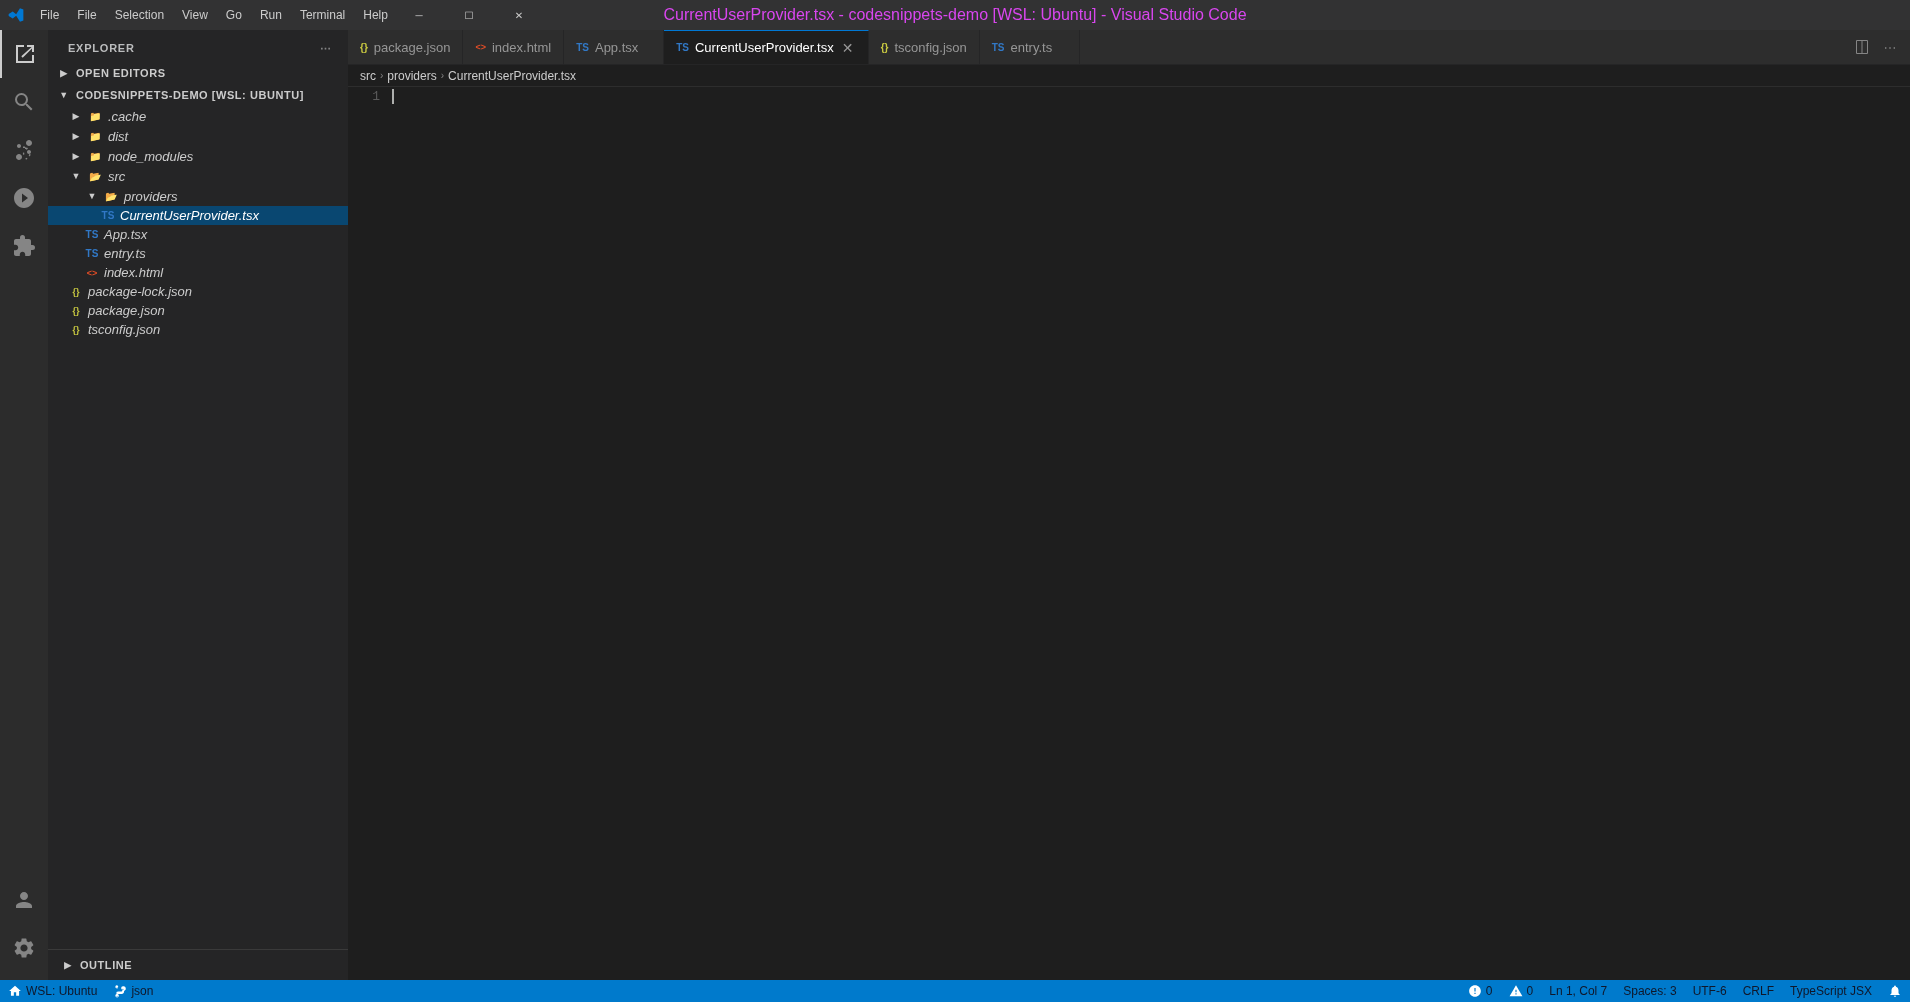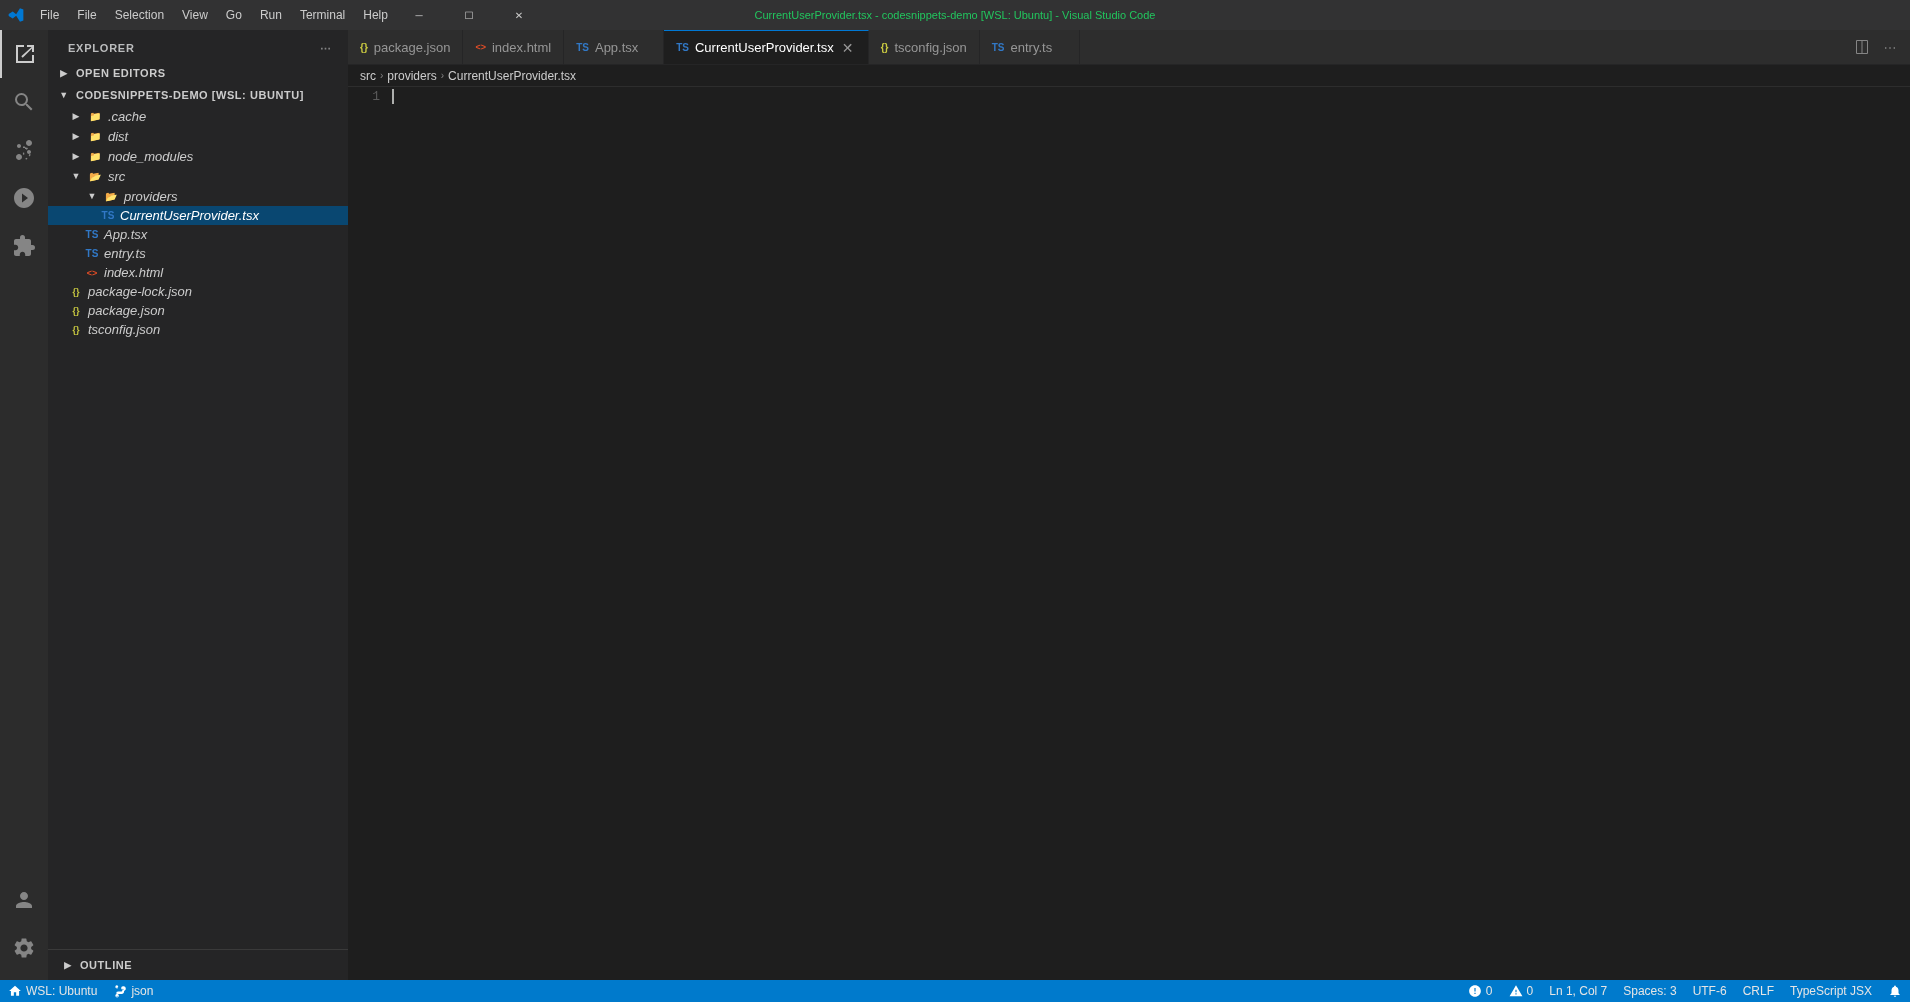--- a/index.html
+++ b/index.html
@@ -42,22 +42,22 @@
       padding: 2px 8px;
       cursor: pointer;
       border-radius: 4px;
       color: #cccccc;
       font-size: 12px;
     }
     .title-center {
       position: absolute;
       left: 50%;
       transform: translateX(-50%);
-      font-size: 11px;
-      color: #22c55e;
+      font-size: 16px;
+      color: #d946ef;
     }
     .title-bar-right {
       display: flex;
       gap: 4px;
     }
     .window-btn {
       width: 46px;
       height: 30px;
       display: flex;
       align-items: center;
@@ -352,21 +352,21 @@
     }
 
     
     .status-bar {
       height: 22px;
       background: #007acc;
       display: flex;
       align-items: center;
       flex-shrink: 0;
       font-size: 12px;
-      color: #e5e5e5;
+      color: #0f172a;
     }
     .status-left {
       display: flex;
       align-items: center;
       gap: 0;
     }
     .status-item {
       padding: 0 8px;
       height: 22px;
       display: flex;

